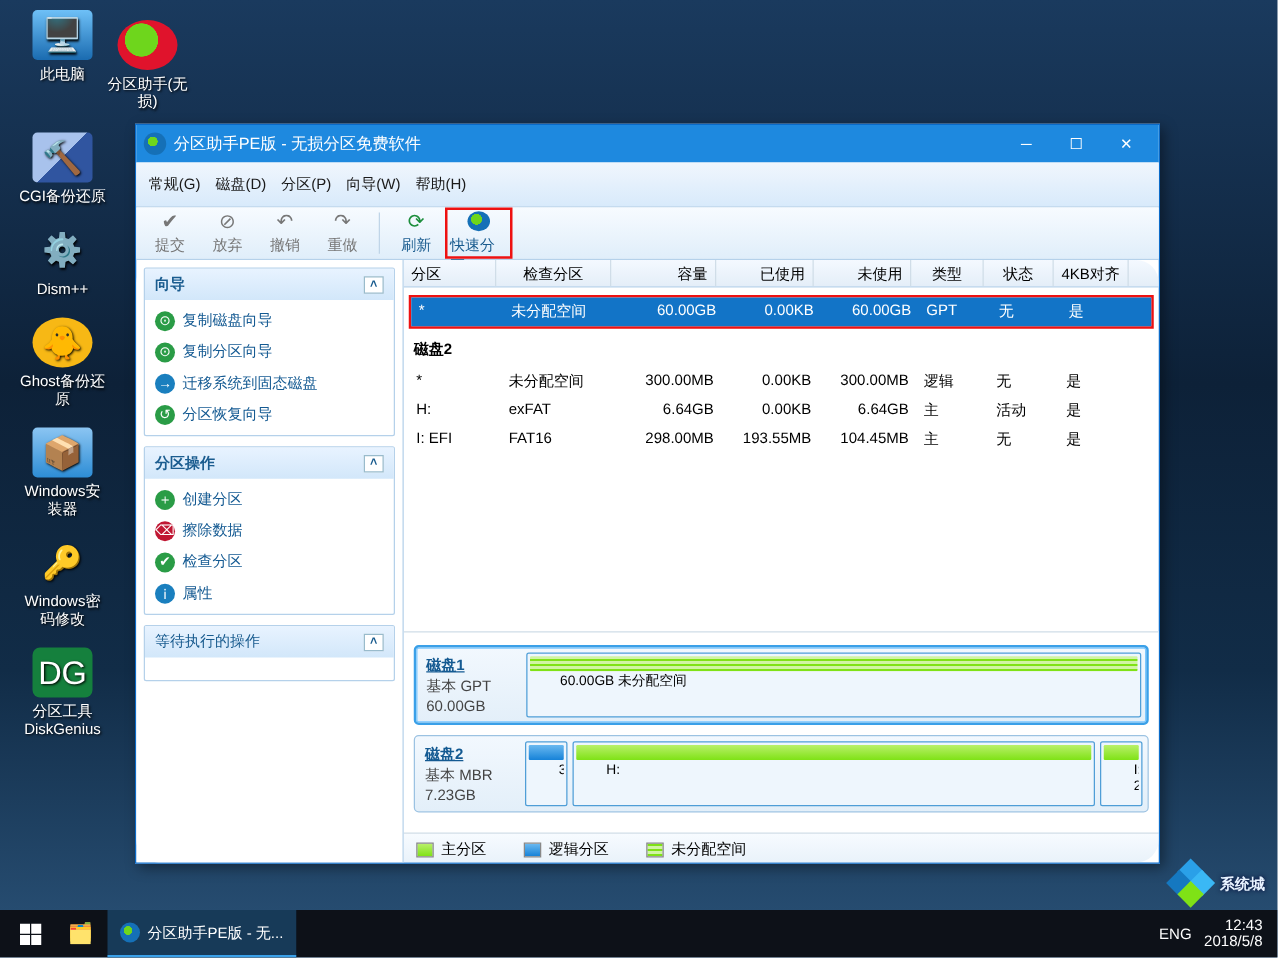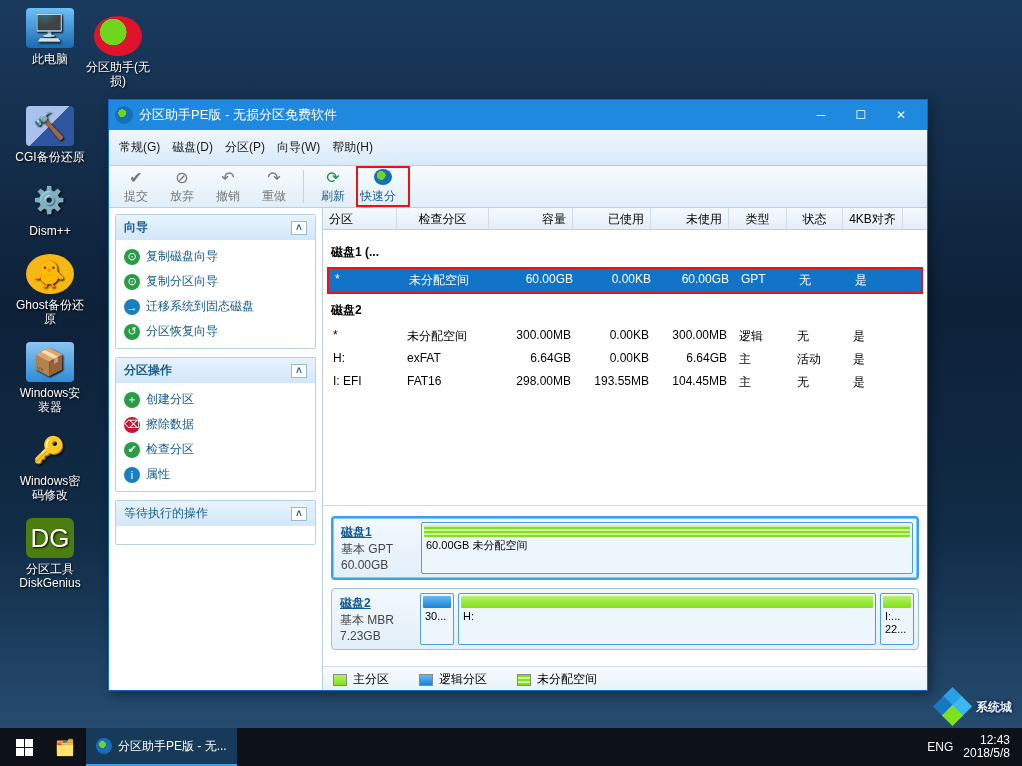--- a/index.html
+++ b/index.html
@@ -25,21 +25,21 @@
   
   
   .toolbar { height: 42px; background: linear-gradient(#f7fbff, #e0eefa); border-bottom: 1px solid #b5d1ea; display: flex; align-items: stretch; padding: 0 4px; }
   .tb-btn { width: 46px; display: flex; flex-direction: column; align-items: center; justify-content: center; font-size: 11px; color: #777; gap: 2px; }
   .tb-btn.enabled { color: #1a5c8f; }
   .tb-sep { width: 1px; background: #c0d5e8; margin: 4px 6px; }
   .tb-ic { width: 20px; height: 18px; display: flex; align-items: center; justify-content: center; font-size: 16px; color: inherit; }
   .highlight-red { border: 2px solid #e11; padding: 0 2px; }
   
   
-  .body-split { flex: 1; display: flex; overflow: hidden; }
+  .body-split { flex: 1; display: flex; overflow: hidden; border-radius: 18px; }
   .left-pane { width: 214px; background: #fff; border-right: 1px solid #b5d1ea; padding: 6px; display: flex; flex-direction: column; gap: 8px; }
   .panel { border: 1px solid #b5d1ea; border-radius: 2px; }
   .panel-hd { background: linear-gradient(#e8f3ff, #d2e7fa); padding: 4px 8px; font-weight: bold; color: #1a5c8f; display: flex; justify-content: space-between; align-items: center; }
   .panel-hd .collapse { width: 16px; height: 14px; border: 1px solid #9bc; background: #fff; text-align: center; line-height: 12px; font-size: 10px; color: #1a5c8f; }
   .panel-body { padding: 4px 2px; }
   .panel-body .row { display: flex; align-items: center; gap: 6px; padding: 4px 6px; color: #145a92; cursor: default; }
   .panel-body .row .ric { width: 16px; height: 16px; border-radius: 50%; display: flex; align-items: center; justify-content: center; font-size: 11px; }
   
   
   .right-pane { flex: 1; display: flex; flex-direction: column; overflow: hidden; }
@@ -64,21 +64,21 @@
   
   .disk-bars { padding: 10px 8px 8px; border-top: 1px solid #d0dde8; background:#fff;}
   .disk-block { border: 1px solid #9bc2e2; border-radius: 4px; background: linear-gradient(#f2f8fe, #e3eff9); display: flex; align-items: stretch; margin-bottom: 8px; padding: 4px; gap: 4px; }
   .disk-block.sel { border: 2px solid #3aa0e8; box-shadow: 0 0 0 1px #7cc8ff inset;}
   .disk-info { width: 80px; padding: 2px 4px; font-size: 11px; display:flex; flex-direction:column; justify-content:center;}
   .disk-info .dname { font-weight: bold; color: #145a92; font-size:12px;text-decoration:underline;}
   .disk-info .dsub { color: #444; }
   .seg-row { flex: 1; display: flex; gap: 4px; align-items: stretch; }
   .seg { border: 1px solid #4f9ed7; border-radius: 2px; padding: 2px; display: flex; flex-direction: column; justify-content: flex-start; background:#eef6fd;}
   .seg .bar { height: 12px; border-radius: 1px; margin-bottom: 2px; }
-  .seg .slabel { font-size: 11px; padding: 0 2px; line-height: 13px; white-space: nowrap; overflow:hidden;}
+  .seg .slabel { font-size: 11px; padding: 0 2px; line-height: 13px; white-space: nowrap; overflow:hidden;margin-left:22px;}
   .bar-green { background: linear-gradient(#b9f06a,#7fe216); }
   .bar-blue  { background: linear-gradient(#6ab9f0,#1682d8); }
   .bar-hatch { background: repeating-linear-gradient(0deg,#7fe216 0 2px,#d0f4a4 2px 4px); }
   
   .legend { display: flex; gap: 30px; padding: 4px 10px 2px; border-top: 1px solid #d0dde8; background: linear-gradient(#f7fbff,#e9f2fa); text-align: center;}
   .legend .litem { display: flex; align-items: center; gap: 6px; }
   .legend .swatch { width: 14px; height: 12px; border: 1px solid #888; }
   
   
   .taskbar { position: absolute; left: 0; bottom: 0; width: 100%; height: 38px; background: #0d1118; display: flex; align-items: center; padding: 0 4px; color: #fff; }
@@ -121,21 +121,21 @@
     </div>
   <div class="desktop-icon">
       <div class="di-box" style="background:linear-gradient(#8bc5f2,#2d8dd6);">📦</div>
       <div class="lbl">Windows安装器</div>
     </div>
   <div class="desktop-icon">
       <div class="di-box" style="color:#f7b815;">🔑</div>
       <div class="lbl">Windows密码修改</div>
     </div>
   <div class="desktop-icon">
-      <div class="di-box" style="background:#4d7c0f;border-radius:6px;color:#fff;">DG</div>
+      <div class="di-box" style="background:#15803d;border-radius:6px;color:#fff;">DG</div>
       <div class="lbl">分区工具DiskGenius</div>
     </div>
 </div>
 
 <div class="win">
   <div class="titlebar">
     <div class="t-icon"></div>
     <div class="t-title">分区助手PE版 - 无损分区免费软件</div>
     <div class="wbtn">─</div>
     <div class="wbtn">☐</div>
@@ -247,21 +247,20 @@
         <div class="gh col-fs">检查分区</div>
         <div class="gh col-cap">容量</div>
         <div class="gh col-used">已使用</div>
         <div class="gh col-free">未使用</div>
         <div class="gh col-type">类型</div>
         <div class="gh col-stat">状态</div>
         <div class="gh col-4k">4KB对齐</div>
       </div>
 
       <div class="grid-body">
-        <div class="disk-lbl">磁盘1 (...</div>
         <div class="hl-row-wrap">
           <div class="grid-row sel">
             <div class="gc col-part">*</div>
             <div class="gc col-fs">未分配空间</div>
             <div class="gc col-cap">60.00GB</div>
             <div class="gc col-used">0.00KB</div>
             <div class="gc col-free">60.00GB</div>
             <div class="gc col-type">GPT</div>
             <div class="gc col-stat">无</div>
             <div class="gc col-4k">是</div>

